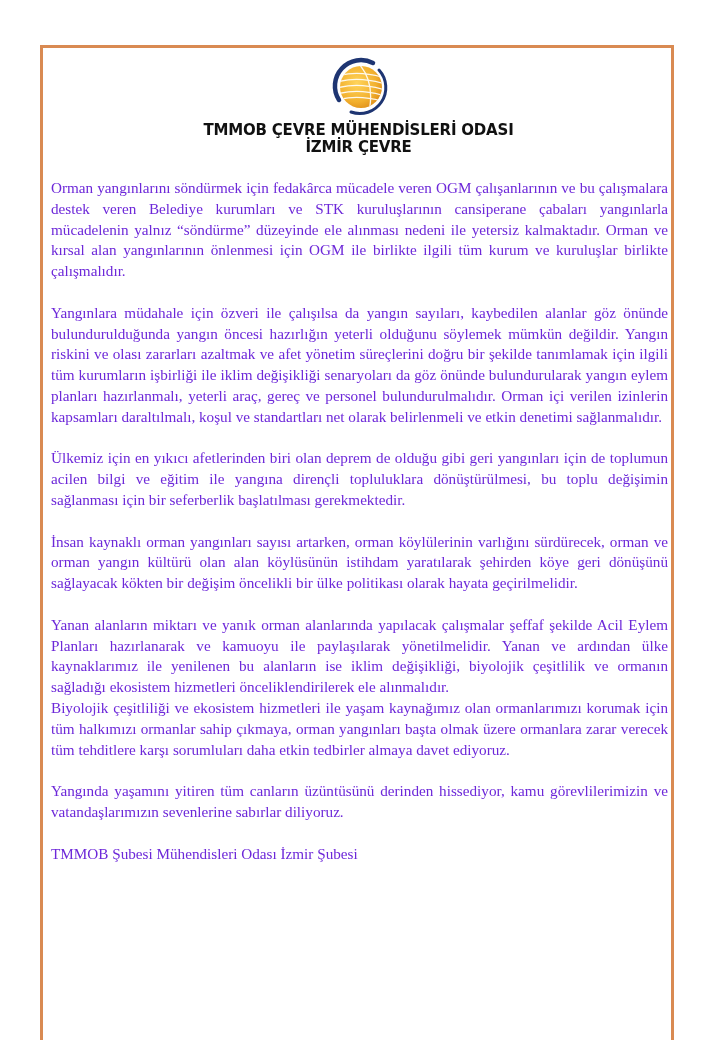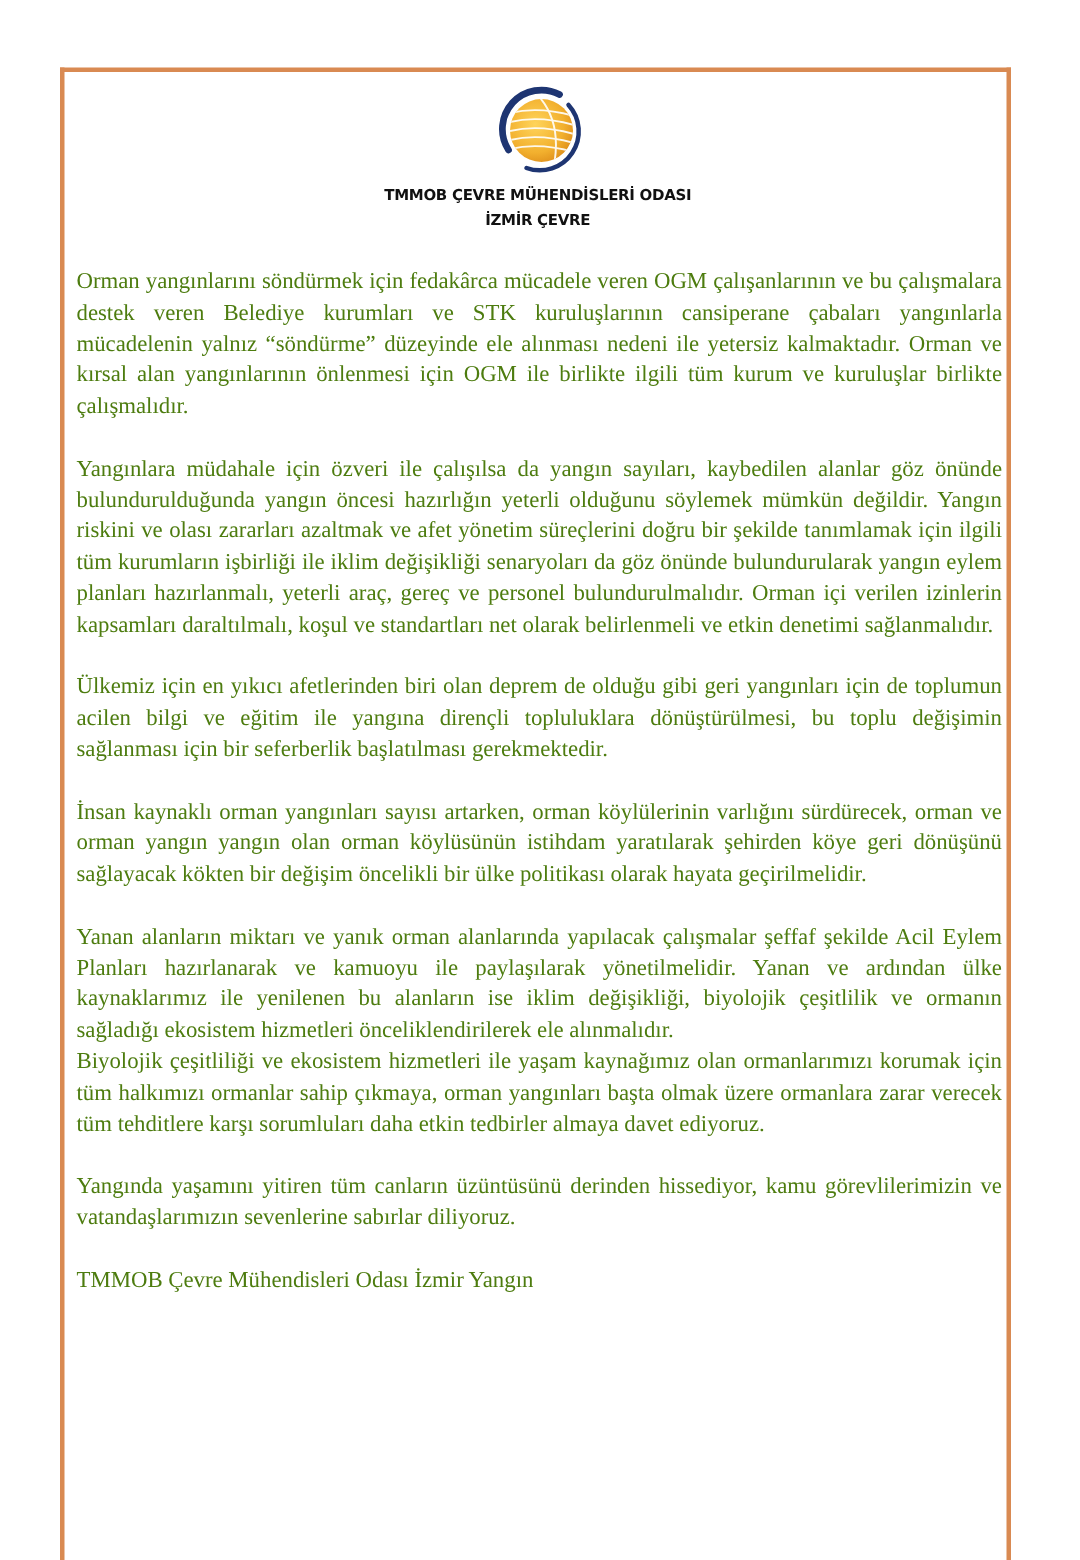--- a/index.html
+++ b/index.html
@@ -17,33 +17,33 @@
     left: 329px; top: 56px;
     width: 62px; height: 62px;
   }
   .header {
     position: absolute;
     left: 40px; width: 637px;
     top: 122px;
     text-align: center;
     font-family: "DejaVu Sans", sans-serif;
     font-weight: bold;
-    font-size: 10px;
+    font-size: 15px;
     line-height: 17px;
     color: #111;
     letter-spacing: -0.2px;
   }
   .body {
     position: absolute;
     left: 51px; top: 178px;
     width: 617px;
     font-family: "Liberation Serif", serif;
     font-size: 15.2px;
     line-height: 20.8px;
-    color: #4d7c0f;
+    color: #6d28d9;
     text-align: justify;
   }
   .body p { margin: 0; }
   .body .gap { height: 20.8px; }
   .body .sig { text-align: left; }
 </style>
 </head>
 <body>
 
 <div class="frame"></div>
@@ -77,21 +77,21 @@
   <div>İZMİR ÇEVRE</div>
 </div>
 
 <div class="body">
   <p>Orman yangınlarını söndürmek için fedakârca mücadele veren OGM çalışanlarının ve bu çalışmalara destek veren Belediye kurumları ve STK kuruluşlarının cansiperane çabaları yangınlarla mücadelenin yalnız “söndürme” düzeyinde ele alınması nedeni ile yetersiz  kalmaktadır. Orman ve kırsal alan yangınlarının önlenmesi için OGM ile birlikte ilgili tüm kurum ve kuruluşlar birlikte çalışmalıdır.</p>
   <div class="gap"></div>
   <p>Yangınlara müdahale için özveri ile çalışılsa da yangın sayıları, kaybedilen alanlar göz önünde bulundurulduğunda yangın öncesi hazırlığın yeterli olduğunu söylemek mümkün değildir. Yangın riskini ve olası zararları azaltmak ve afet yönetim süreçlerini doğru bir şekilde tanımlamak için ilgili tüm kurumların işbirliği ile iklim değişikliği senaryoları da göz önünde bulundurularak yangın eylem planları hazırlanmalı, yeterli araç, gereç ve personel bulundurulmalıdır. Orman içi verilen izinlerin kapsamları daraltılmalı, koşul ve standartları net olarak belirlenmeli ve etkin denetimi sağlanmalıdır.</p>
   <div class="gap"></div>
   <p>Ülkemiz için en yıkıcı afetlerinden biri olan deprem de olduğu gibi geri yangınları için de  toplumun  acilen bilgi ve eğitim ile  yangına  dirençli topluluklara dönüştürülmesi,  bu toplu  değişimin sağlanması için bir seferberlik başlatılması gerekmektedir.</p>
   <div class="gap"></div>
-  <p>İnsan kaynaklı orman yangınları sayısı artarken, orman köylülerinin varlığını sürdürecek,  orman ve orman yangın yangın olan orman köylüsünün istihdam yaratılarak şehirden köye geri dönüşünü sağlayacak kökten bir değişim öncelikli bir ülke politikası olarak hayata  geçirilmelidir.</p>
+  <p>İnsan kaynaklı orman yangınları sayısı artarken, orman köylülerinin varlığını sürdürecek,  orman ve orman yangın kültürü olan alan köylüsünün istihdam yaratılarak şehirden köye geri dönüşünü sağlayacak kökten bir değişim öncelikli bir ülke politikası olarak hayata  geçirilmelidir.</p>
   <div class="gap"></div>
   <p>Yanan alanların miktarı ve yanık orman alanlarında yapılacak çalışmalar şeffaf şekilde Acil Eylem Planları hazırlanarak ve kamuoyu ile paylaşılarak yönetilmelidir. Yanan ve ardından ülke kaynaklarımız ile yenilenen bu alanların ise iklim değişikliği, biyolojik çeşitlilik ve ormanın sağladığı ekosistem hizmetleri önceliklendirilerek ele alınmalıdır.</p>
   <p>Biyolojik çeşitliliği ve ekosistem hizmetleri ile yaşam kaynağımız olan ormanlarımızı korumak için tüm halkımızı ormanlar sahip çıkmaya,  orman yangınları başta olmak üzere ormanlara zarar verecek tüm tehditlere karşı sorumluları daha etkin tedbirler almaya davet ediyoruz.</p>
   <div class="gap"></div>
   <p>Yangında yaşamını yitiren tüm canların üzüntüsünü derinden hissediyor, kamu görevlilerimizin ve vatandaşlarımızın  sevenlerine sabırlar diliyoruz.</p>
   <div class="gap"></div>
-  <p class="sig">TMMOB  Çevre Mühendisleri Odası İzmir Yangın</p>
+  <p class="sig">TMMOB  Şubesi Mühendisleri Odası İzmir Şubesi</p>
 </div>
 
 </body></html>

